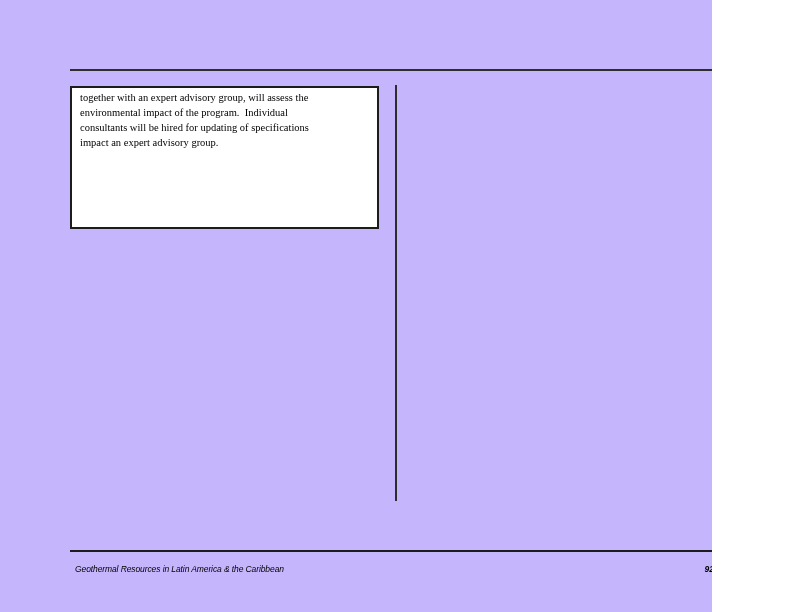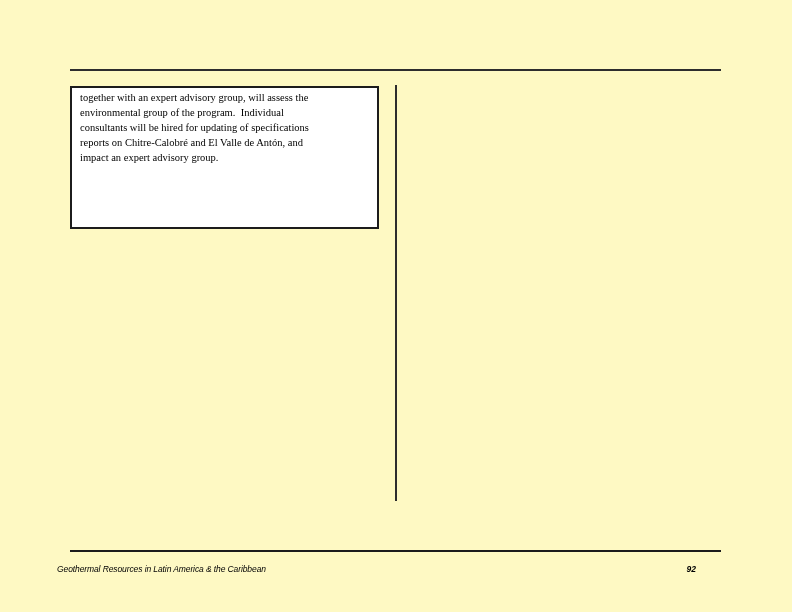--- a/index.html
+++ b/index.html
@@ -2,23 +2,23 @@
 <html><head>
 <meta charset="utf-8">
 <style>
   html, body {
     margin: 0;
     padding: 0;
     background: #ffffff;
   }
   .page {
     position: relative;
-    width: 792px;
+    width: 712px;
     height: 612px;
-    background: #fef9c3;
+    background: #c4b5fd;
     overflow: hidden;
     font-family: "Liberation Serif", "DejaVu Serif", serif;
   }
   .rule {
     position: absolute;
     background: #2d2d2d;
   }
   .top-rule {
     left: 70px; top: 69px;
     width: 651px; height: 2px;
@@ -45,21 +45,21 @@
     font-size: 10.5px;
     line-height: 15px;
     color: #000000;
     white-space: pre;
   }
   .paragraph-2 {
     margin-top: 15px;
   }
   .footer-text {
     position: absolute;
-    left: 52px; top: 564px;
+    left: 70px; top: 564px;
     width: 651px;
     display: flex;
     justify-content: space-between;
     align-items: baseline;
     font-family: "Liberation Sans", "DejaVu Sans", sans-serif;
     font-style: italic;
     font-size: 8.5px;
     line-height: 11px;
     color: #000000;
   }
@@ -75,23 +75,22 @@
 </head>
 <body>
 
 <div class="page">
 
   <div class="rule top-rule"></div>
 
   <div class="text-box">
     <div class="paragraph-1">
       <div class="body-line">together with an expert advisory group, will assess the</div>
-      <div class="body-line">environmental group of the program.  Individual</div>
+      <div class="body-line">environmental impact of the program.  Individual</div>
       <div class="body-line">consultants will be hired for updating of specifications</div>
-      <div class="body-line">reports on Chitre-Calobré and El Valle de Antón, and</div>
       <div class="body-line">impact an expert advisory group.</div>
     </div>
   </div>
 
   <div class="rule column-divider"></div>
 
   <div class="rule footer-rule"></div>
 
   <div class="footer-text">
     <span class="footer-title">Geothermal Resources in Latin America &amp; the Caribbean</span>

